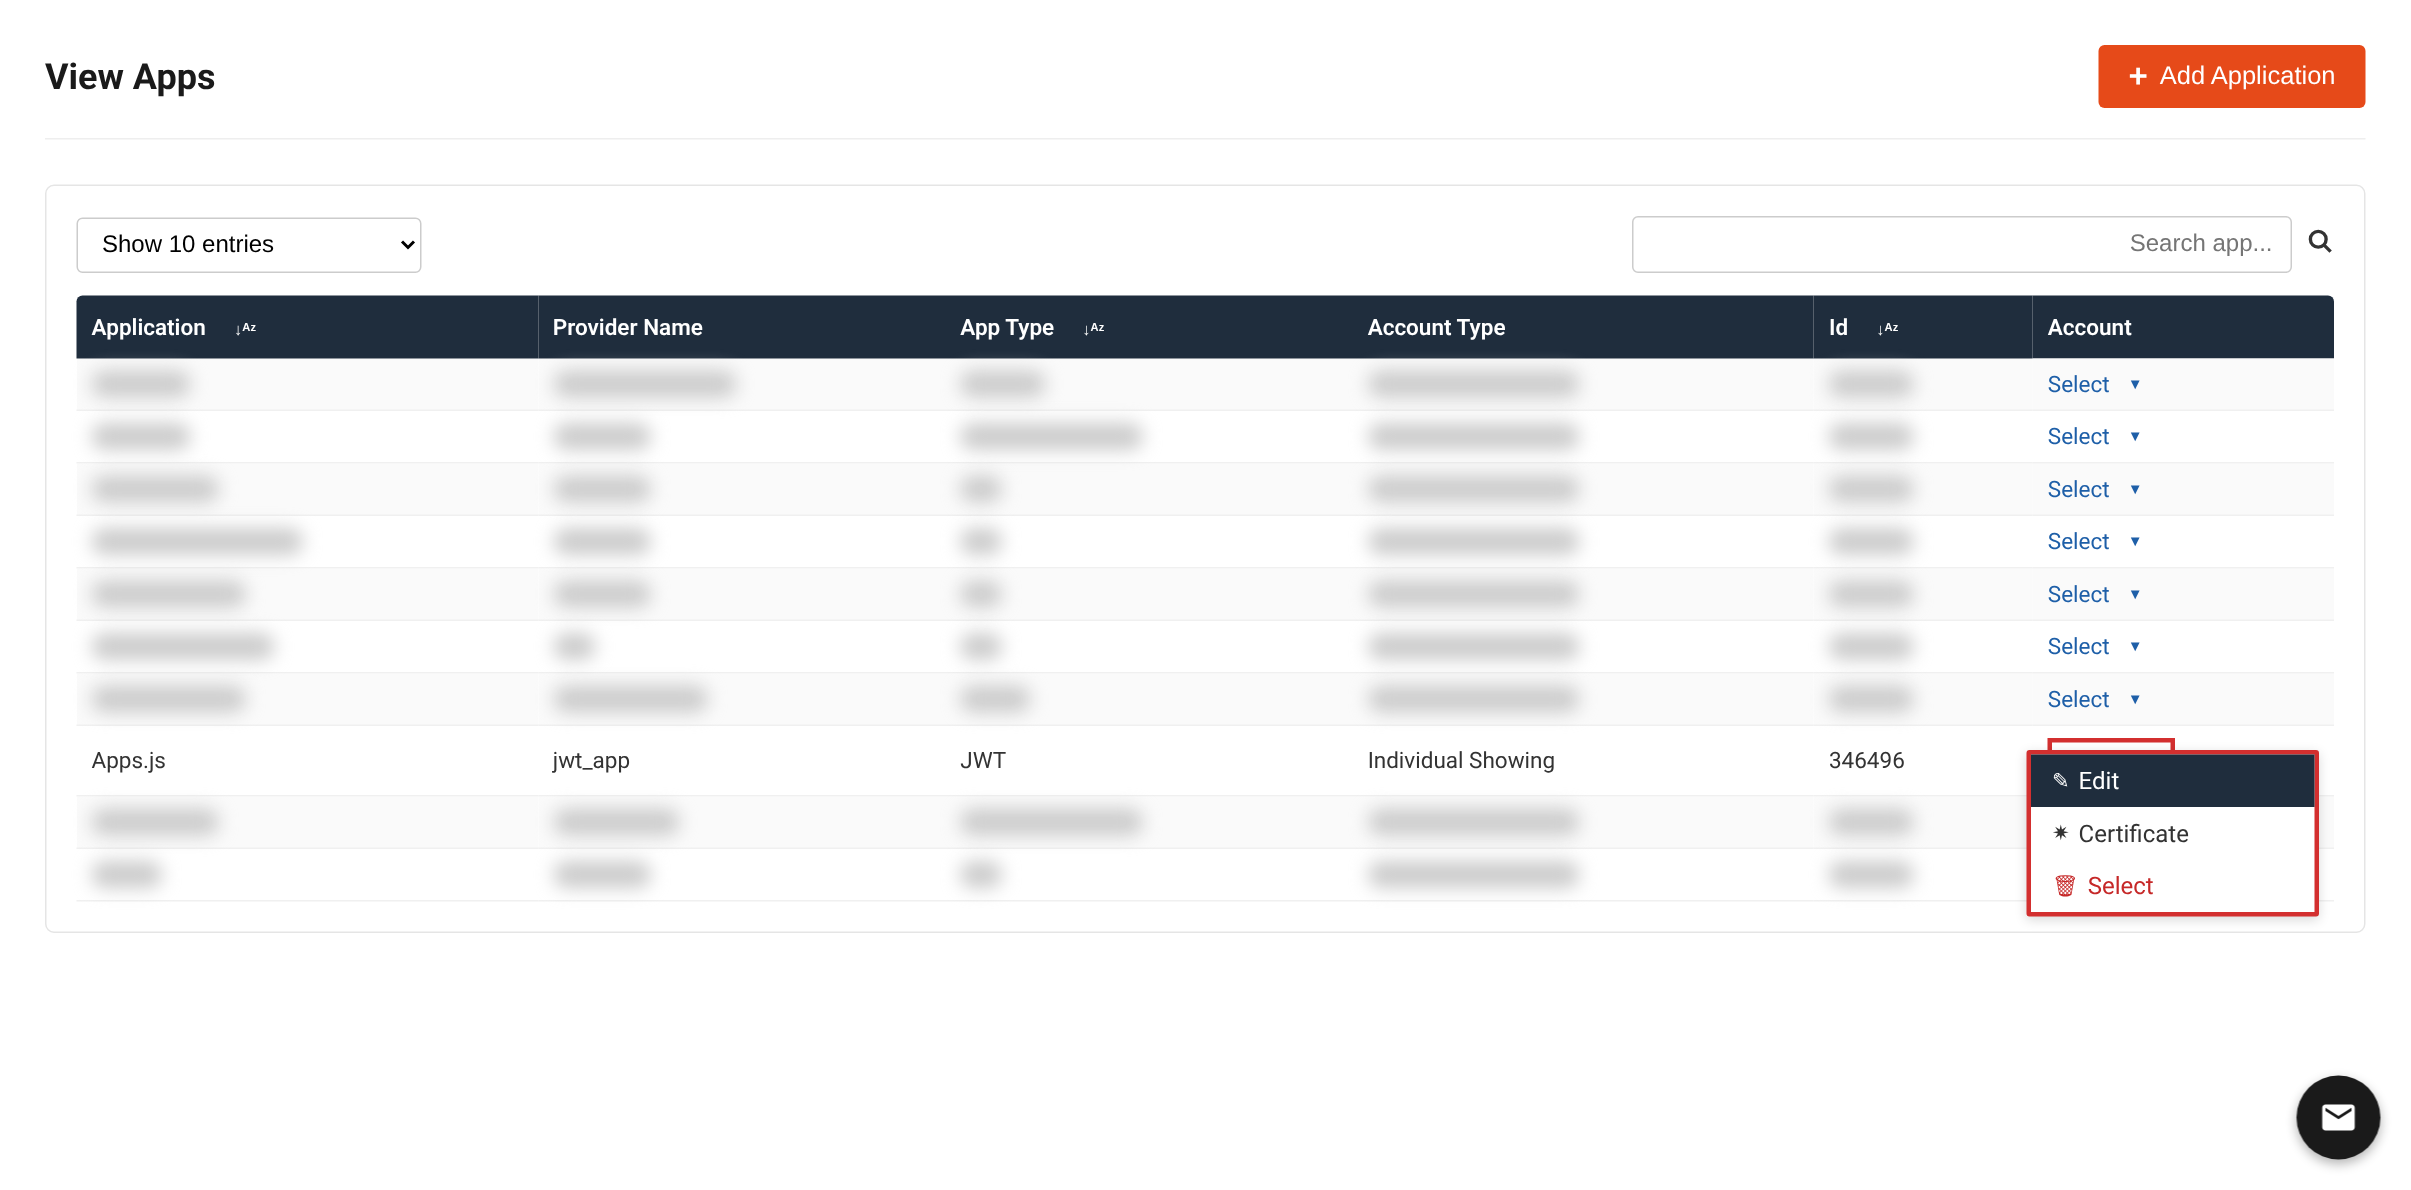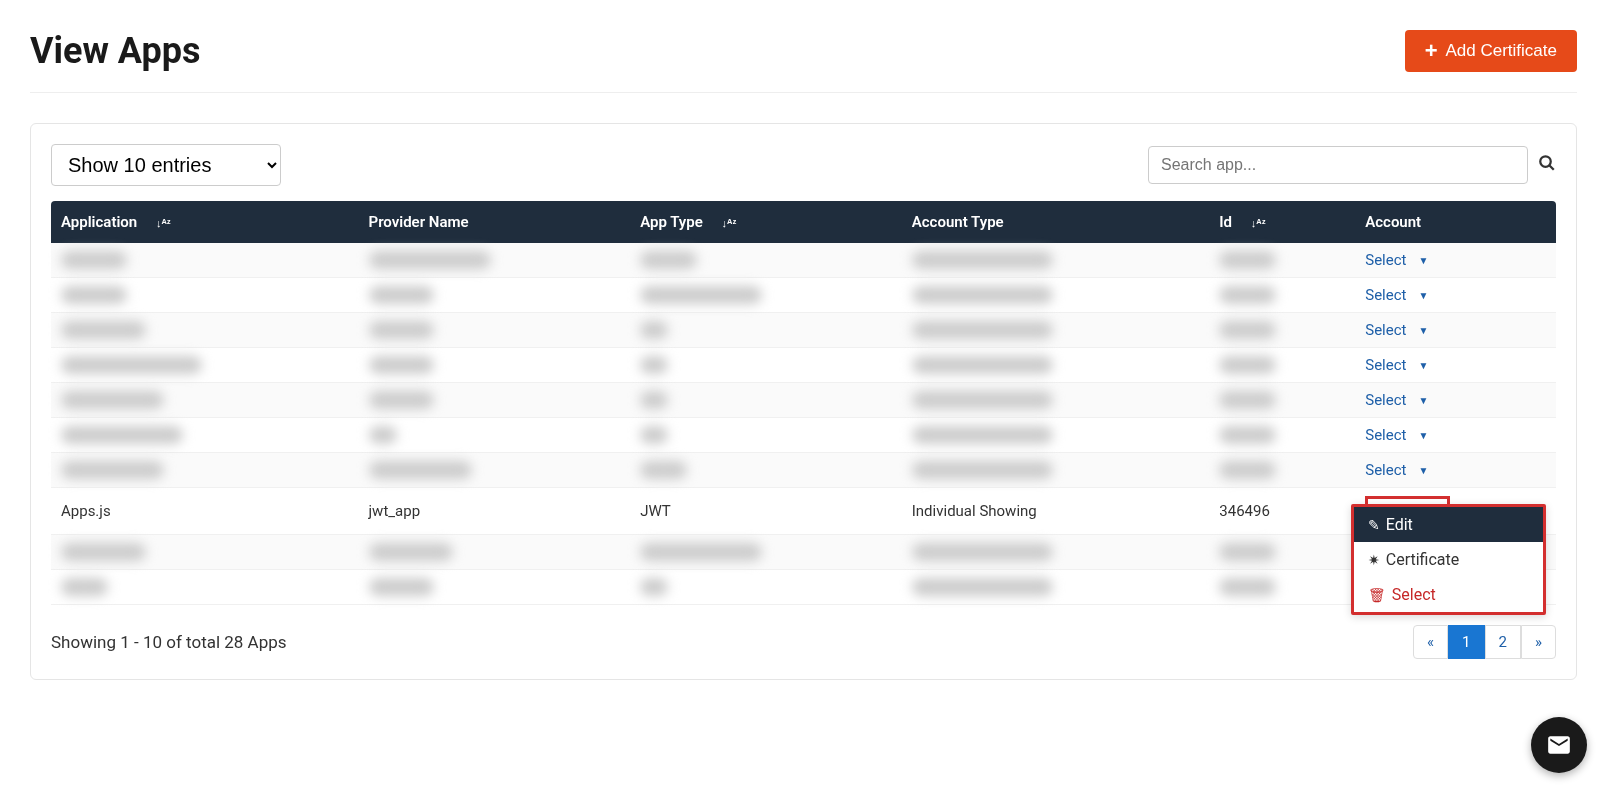--- a/index.html
+++ b/index.html
@@ -1,26 +1,26 @@
 <!DOCTYPE html>
 <html><head>
 <meta charset="utf-8">
 <style>
 * { box-sizing: border-box; margin: 0; padding: 0; }
 body { font-family: -apple-system, BlinkMacSystemFont, "Segoe UI", Roboto, sans-serif; background: #fff; color: #333; }
 .page { padding: 20px 30px; }
 .header { display: flex; justify-content: space-between; align-items: center; padding: 10px 0 20px 0; border-bottom: 1px solid #eee; }
-.page-title { font-size: 36px; font-weight: 700; color: #1a1a1a; }
+.page-title { font-size: 24px; font-weight: 700; color: #1a1a1a; }
 .btn-primary { background: #e64a19; color: #fff; border: none; padding: 10px 20px; font-size: 17px; border-radius: 4px; cursor: pointer; display: flex; align-items: center; gap: 8px; font-weight: 500; }
 .btn-primary .plus { font-size: 22px; font-weight: bold; line-height: 1; }
 .card { border: 1px solid #e5e5e5; border-radius: 6px; margin-top: 30px; padding: 20px; }
 .controls { display: flex; justify-content: space-between; align-items: center; margin-bottom: 15px; }
-.entries-select { padding: 8px 12px; border: 1px solid #ccc; border-radius: 4px; font-size: 20px; min-width: 230px; background: #fff; }
+.entries-select { padding: 8px 12px; border: 1px solid #ccc; border-radius: 4px; font-size: 16px; min-width: 230px; background: #fff; }
 .search-wrap { display: flex; align-items: center; gap: 10px; }
-.search-input { padding: 9px 12px; border: 1px solid #ccc; border-radius: 4px; font-size: 16px; width: 380px; }
+.search-input { padding: 9px 12px; border: 1px solid #ccc; border-radius: 4px; font-size: 16px; width: 440px; text-align: right; }
 .search-icon { font-size: 18px; }
 table { width: 100%; border-collapse: collapse; }
 thead th { background: #1f2d3d; color: #fff; text-align: left; padding: 12px 10px; font-size: 15px; font-weight: 600; }
 thead th:first-child { border-top-left-radius: 4px; }
 thead th:last-child { border-top-right-radius: 4px; }
 tbody td { padding: 8px 10px; font-size: 15px; border-bottom: 1px solid #f0f0f0; vertical-align: middle; }
 tbody tr:nth-child(odd) { background: #fafafa; }
 tbody tr:nth-child(even) { background: #fff; }
 .blur-cell { position: relative; }
 .blur-cell span { background: #ccc; color: transparent; border-radius: 10px; filter: blur(6px); display: inline-block; }
@@ -44,21 +44,21 @@
 .chat-btn svg { width: 26px; height: 26px; fill: #fff; }
 </style>
 </head>
 <body>
 
 <div class="page">
   <div class="header">
     <h1 class="page-title">View Apps</h1>
     <button class="btn-primary">
       <span class="plus">+</span>
-      <span>Add Certificate</span>
+      <span>Add Application</span>
     </button>
   </div>
 
   <div class="card">
     <div class="controls">
       <select class="entries-select">
         <option>Show 10 entries</option>
       </select>
       <div class="search-wrap">
         <input class="search-input" placeholder="Search app..." style="">
@@ -204,29 +204,20 @@
         <span class="di-icon">✷</span>
         <span>Certificate</span>
       </div>
       <div class="dropdown-item delete">
         <span class="di-icon">🗑</span>
         <span>Select</span>
       </div>
     </div>
     </div>
 
-    <div class="footer">
-      <div class="showing-text">Showing 1 - 10 of total 28 Apps</div>
-      <div class="pagination">
-        <span class="page-btn">«</span>
-        <span class="page-btn active">1</span>
-        <span class="page-btn">2</span>
-        <span class="page-btn">»</span>
-      </div>
-    </div>
   </div>
 </div>
 
 <div class="chat-btn">
   <svg viewBox="0 0 24 24">
       <path d="M20 4H4c-1.1 0-2 .9-2 2v12c0 1.1.9 2 2 2h16c1.1 0 2-.9 2-2V6c0-1.1-.9-2-2-2zm0 4l-8 5-8-5V6l8 5 8-5v2z"></path>
     </svg>
 </div>
 
 </body></html>

